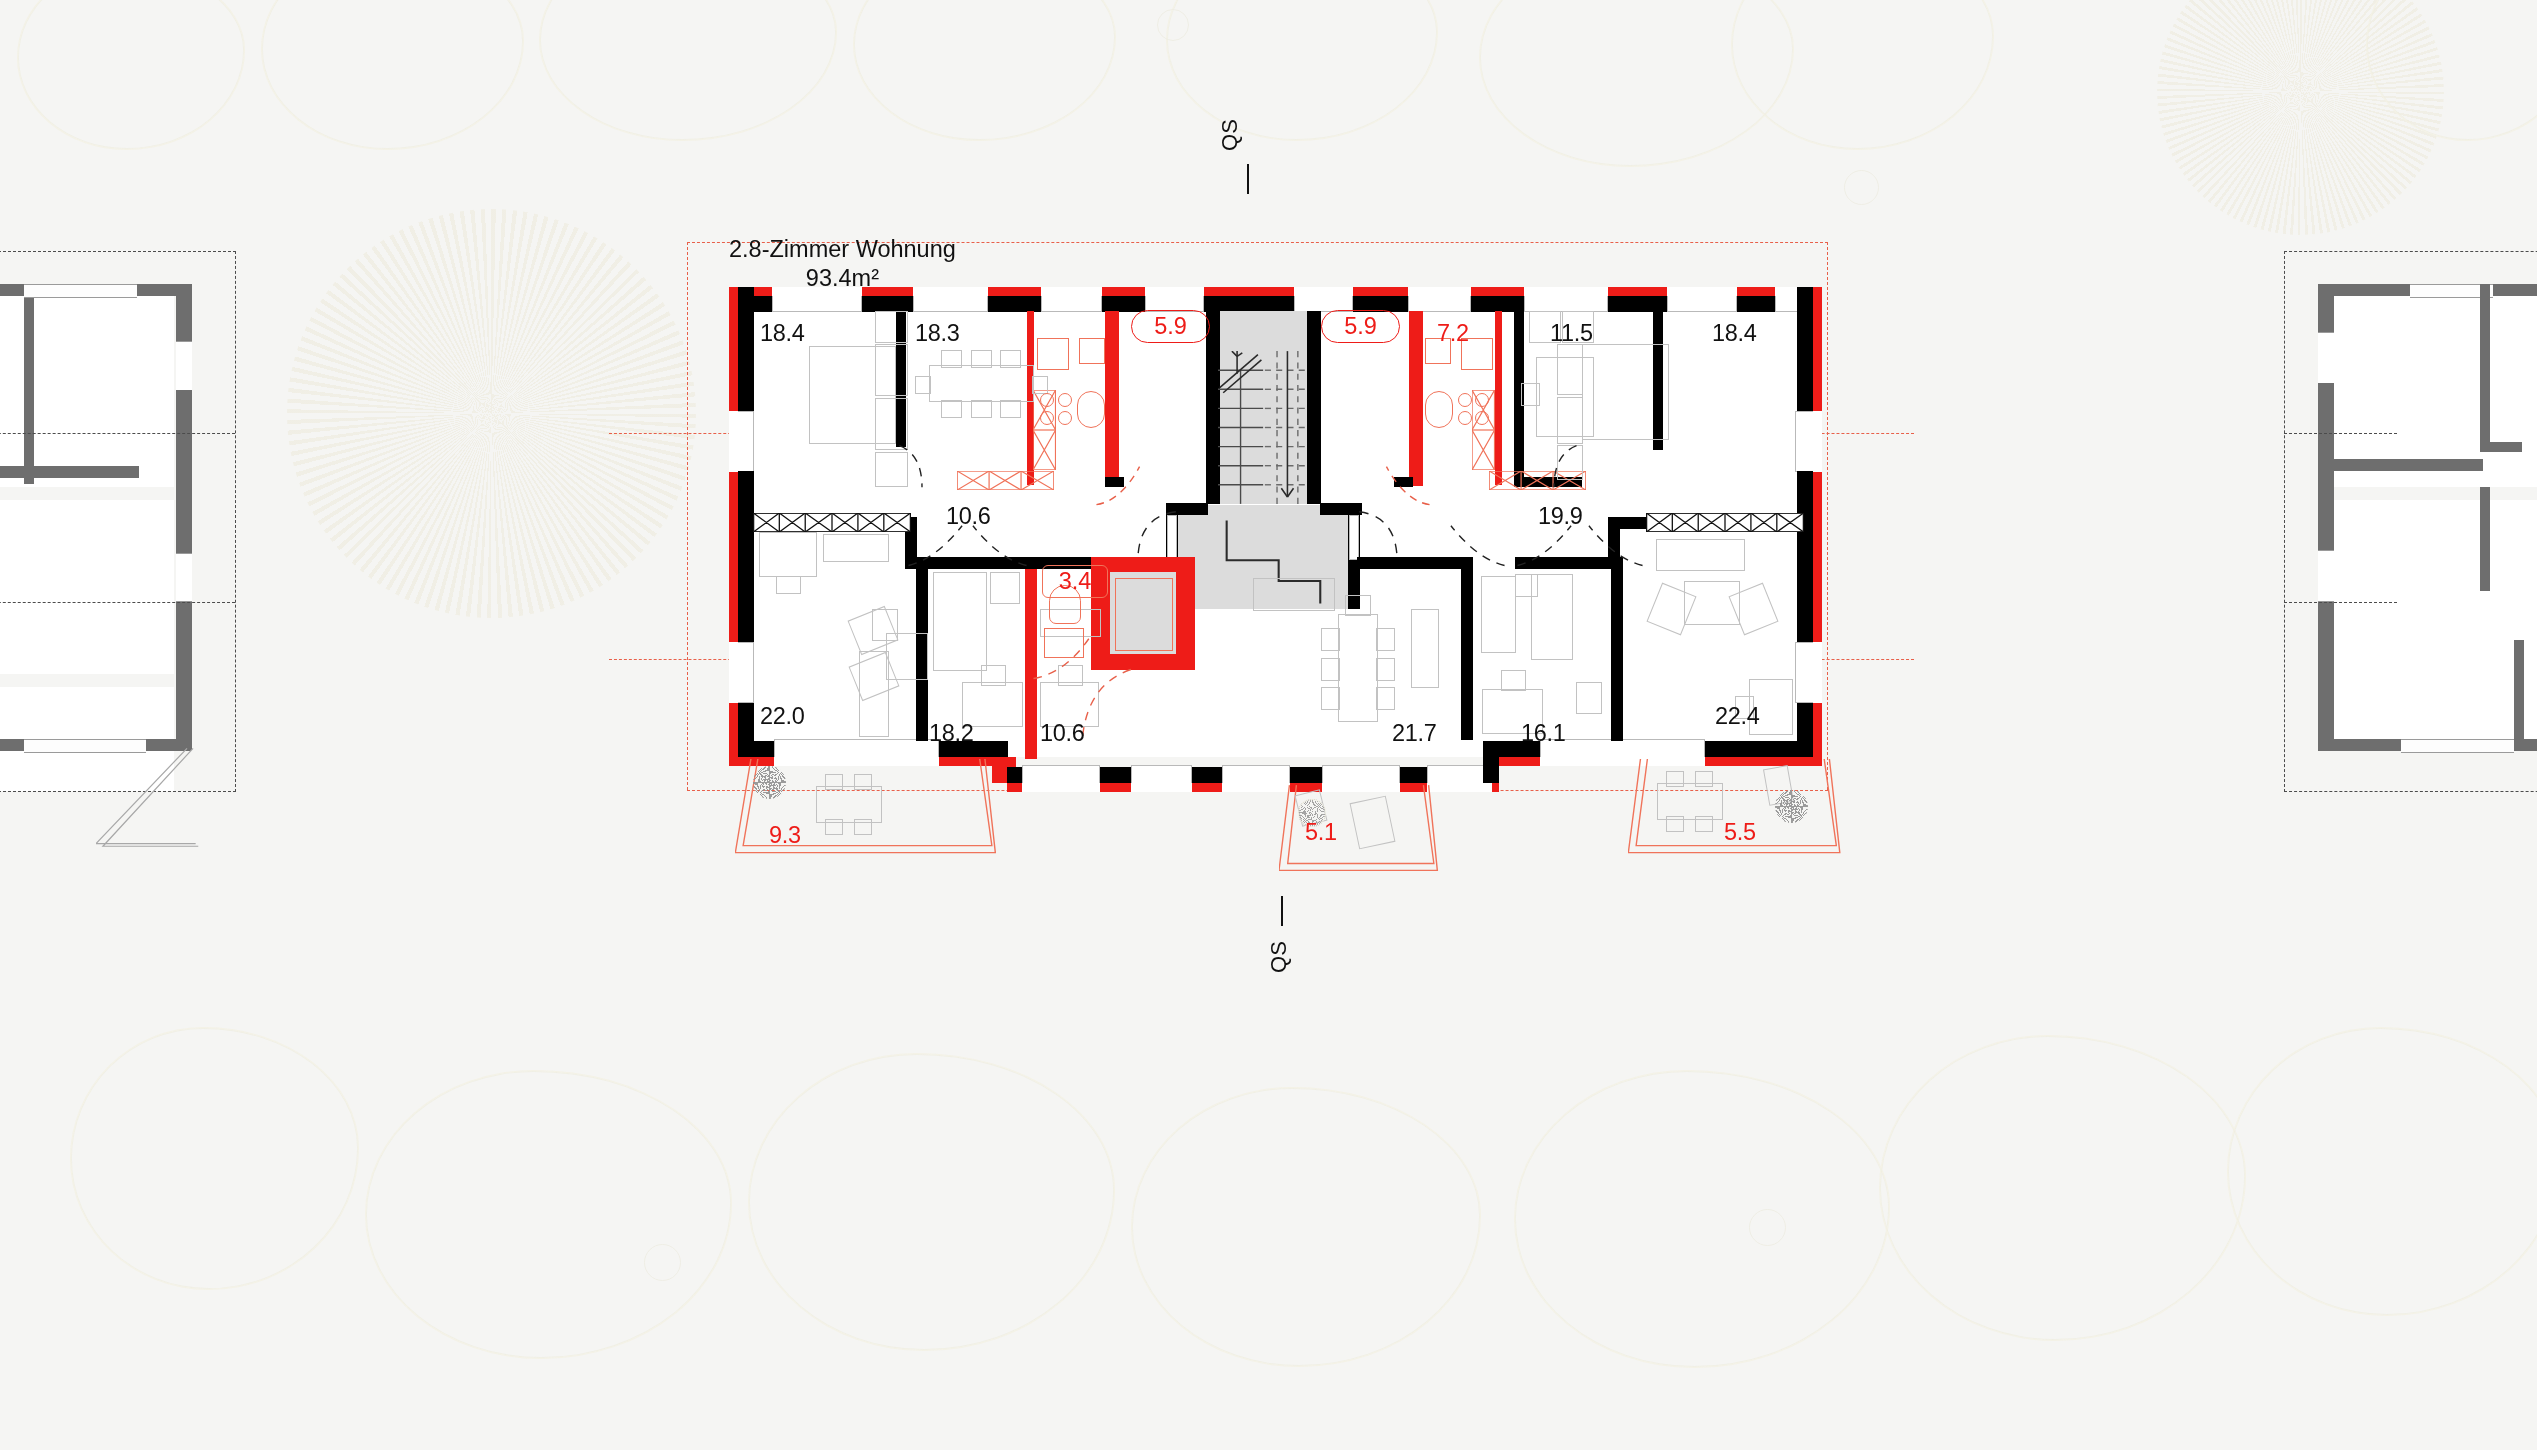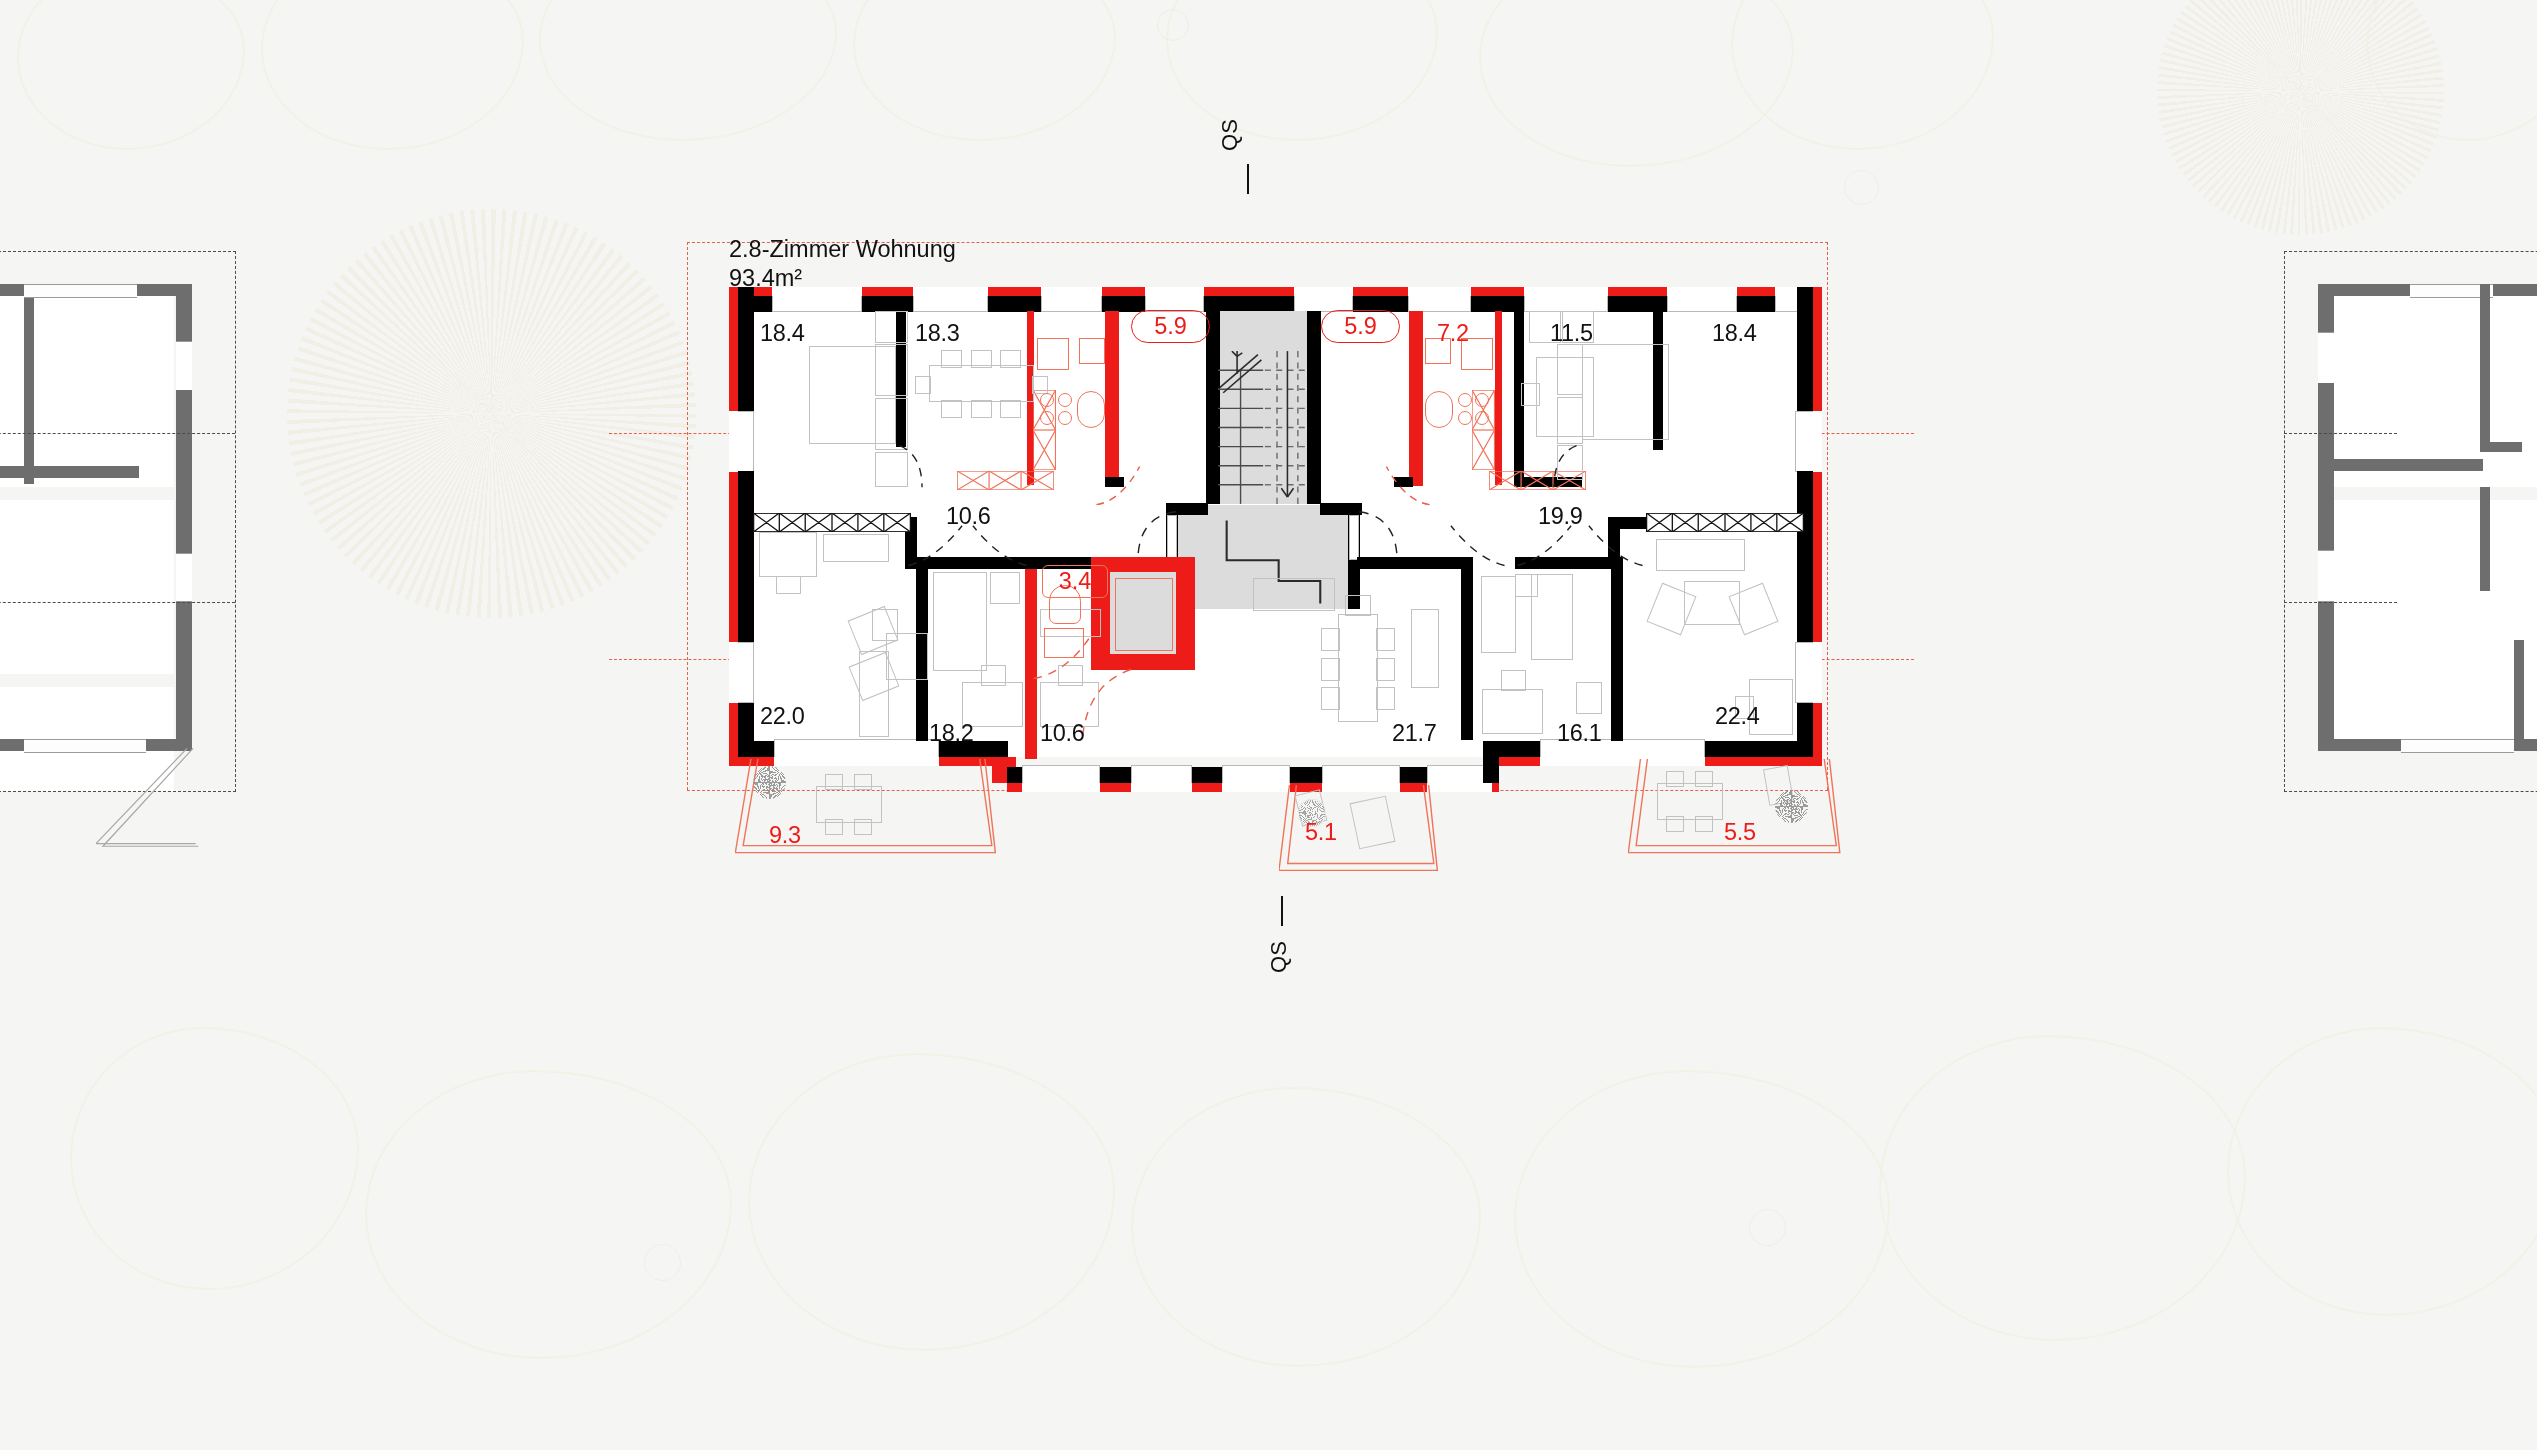--- a/index.html
+++ b/index.html
@@ -35,21 +35,21 @@
 
   
   .furn{position:absolute;border:1.3px solid #c2c2c2;background:transparent;}
   .furn-r{position:absolute;border:1.3px solid #f0735a;background:transparent;}
   .furn-rf{position:absolute;border:1.3px solid #f0735a;border-radius:50%;}
 
   
   .lbl{position:absolute;color:#111;font-size:23.5px;letter-spacing:-0.3px;white-space:nowrap;}
   .lbl-r{position:absolute;color:#ee1c18;font-size:23.5px;letter-spacing:-0.3px;white-space:nowrap;}
   .apt{position:absolute;color:#111;font-size:23.5px;white-space:nowrap;line-height:1.22;}
-  .apt .a2{display:block;}
+  .apt .a2{display:block;text-align:center;}
   .apt.right{text-align:right;}
   .pill{position:absolute;border:1.7px solid #ee1c18;border-radius:19px;color:#ee1c18;
         font-size:23.5px;display:flex;align-items:center;justify-content:center;background:transparent;}
   .pillsq{position:absolute;border:1.7px solid #f0735a;border-radius:6px;color:#ee1c18;
         font-size:23.5px;display:flex;align-items:center;justify-content:center;background:transparent;}
   .qs{position:absolute;font-size:22px;color:#111;transform:rotate(-90deg);transform-origin:50% 50%;}
   .tick{position:absolute;background:#111;}
 
   
   .xh{position:absolute;}
@@ -543,20 +543,20 @@
   <div class="lbl-r" style="left:1437px;top:320px;">7.2</div>
   <div class="lbl" style="left:1550px;top:320px;">11.5</div>
   <div class="lbl" style="left:1712px;top:320px;">18.4</div>
   <div class="lbl" style="left:946px;top:503px;">10.6</div>
   <div class="lbl" style="left:1538px;top:503px;">19.9</div>
   <div class="pillsq" style="left:1042px;top:565px;width:64px;height:31px;">3.4</div>
   <div class="lbl" style="left:760px;top:703px;">22.0</div>
   <div class="lbl" style="left:929px;top:720px;">18.2</div>
   <div class="lbl" style="left:1040px;top:720px;">10.6</div>
   <div class="lbl" style="left:1392px;top:720px;">21.7</div>
-  <div class="lbl" style="left:1521px;top:720px;margin-left:36px;">16.1</div>
+  <div class="lbl" style="left:1521px;top:720px;">16.1</div>
   <div class="lbl" style="left:1715px;top:703px;">22.4</div>
   <div class="lbl-r" style="left:769px;top:822px;">9.3</div>
   <div class="lbl-r" style="left:1305px;top:819px;">5.1</div>
   <div class="lbl-r" style="left:1724px;top:819px;">5.5</div>
 
 </div>
 
 
 </body></html>

